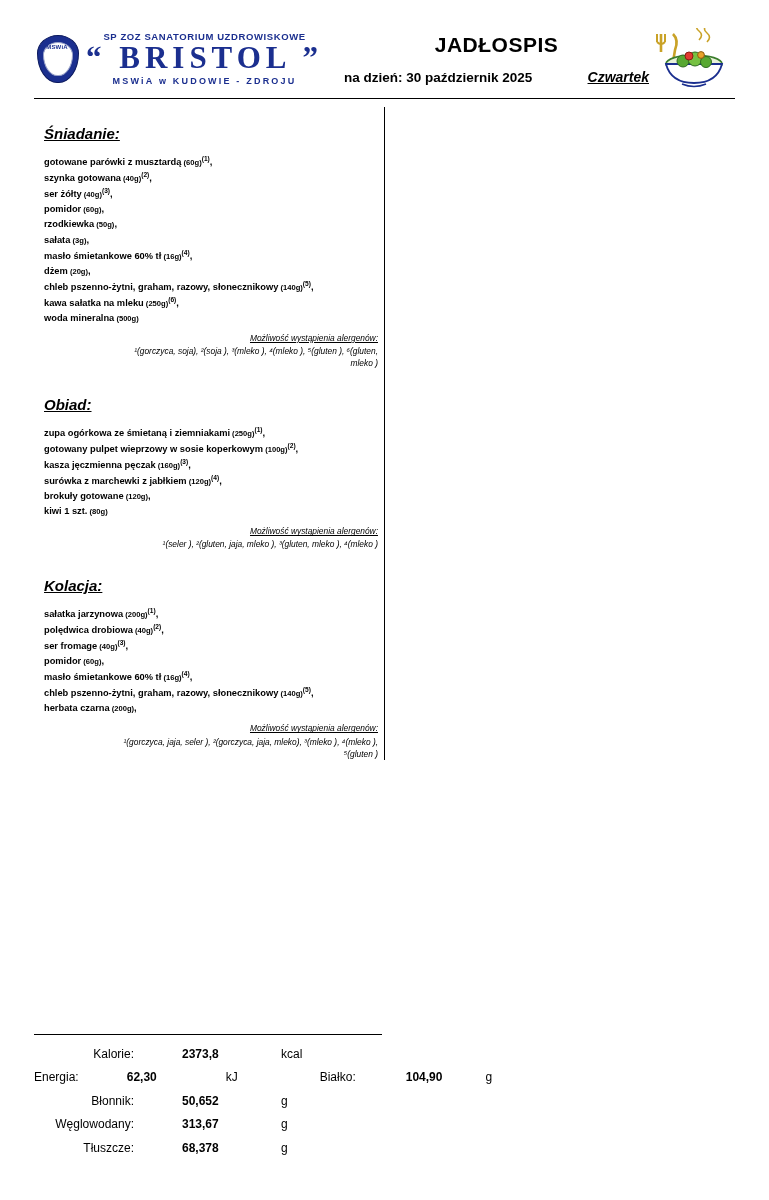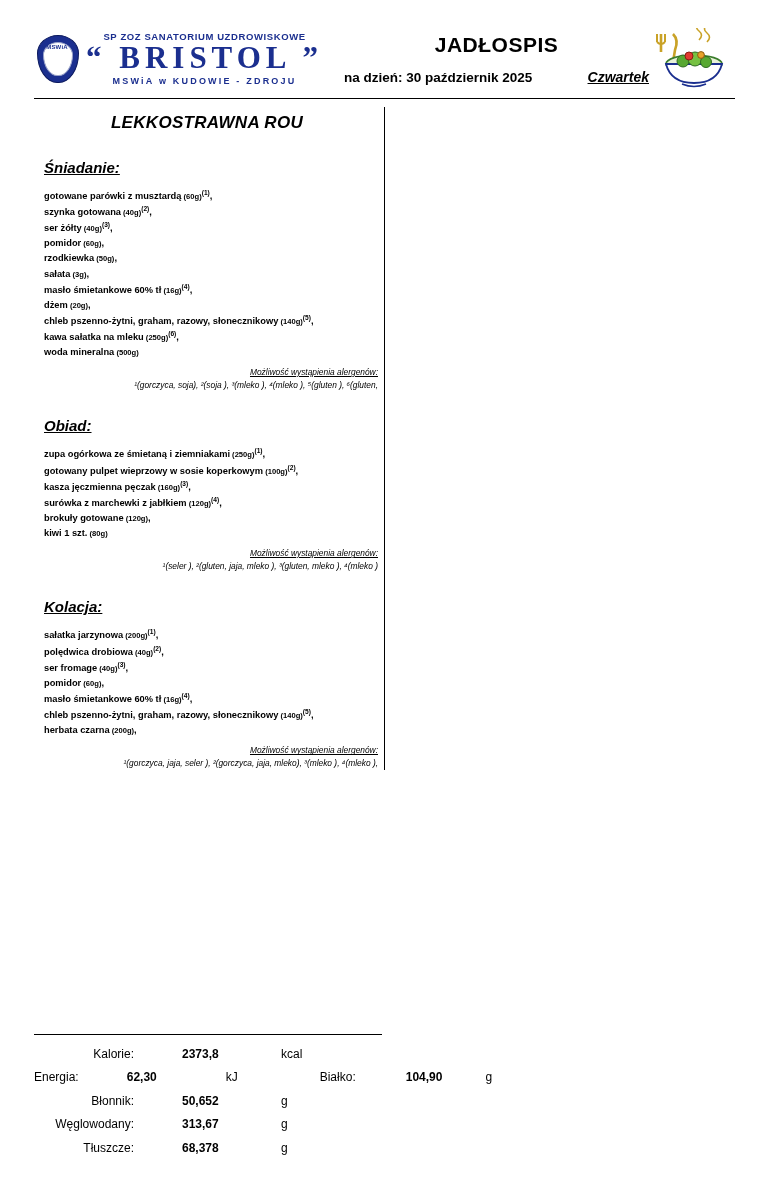--- a/index.html
+++ b/index.html
@@ -295,38 +295,38 @@
 
         <path d="M33 56 q12 5 24 0" stroke="#1b2f8f" stroke-width="1.6" fill="none"></path>
       </svg>
     </div>
   </div>
 
   <hr class="hr-main">
 
   <div class="content">
     <div class="col-left">
-      <div class="diet-title">LEKKOSTRAWNA ROU</div>
       <div id="meals-host">
           <div class="meal">
             <div class="meal-name">Śniadanie:</div>
             <div class="dish"><span>gotowane parówki z musztardą</span><span class="qty"> (60g)</span><sup>(1)</sup><span>,</span></div>
             <div class="dish"><span>szynka gotowana</span><span class="qty"> (40g)</span><sup>(2)</sup><span>,</span></div>
             <div class="dish"><span>ser żółty</span><span class="qty"> (40g)</span><sup>(3)</sup><span>,</span></div>
             <div class="dish"><span>pomidor</span><span class="qty"> (60g)</span><span>,</span></div>
             <div class="dish"><span>rzodkiewka</span><span class="qty"> (50g)</span><span>,</span></div>
             <div class="dish"><span>sałata</span><span class="qty"> (3g)</span><span>,</span></div>
             <div class="dish"><span>masło śmietankowe 60% tł</span><span class="qty"> (16g)</span><sup>(4)</sup><span>,</span></div>
             <div class="dish"><span>dżem</span><span class="qty"> (20g)</span><span>,</span></div>
             <div class="dish"><span>chleb pszenno-żytni, graham, razowy, słonecznikowy</span><span class="qty"> (140g)</span><sup>(5)</sup><span>,</span></div>
             <div class="dish"><span>kawa sałatka na mleku</span><span class="qty"> (250g)</span><sup>(6)</sup><span>,</span></div>
             <div class="dish"><span>woda mineralna</span><span class="qty"> (500g)</span></div>
             <div class="allerg">
               <span class="allerg-head">Możliwość wystąpienia alergenów:</span>
               <div>¹(gorczyca, soja), ²(soja ), ³(mleko ), ⁴(mleko ), ⁵(gluten ), ⁶(gluten,</div>
+              <div>mleko )</div>
             </div>
           </div>
           <div class="meal">
             <div class="meal-name">Obiad:</div>
             <div class="dish"><span>zupa ogórkowa ze śmietaną i ziemniakami</span><span class="qty"> (250g)</span><sup>(1)</sup><span>,</span></div>
             <div class="dish"><span>gotowany pulpet wieprzowy w sosie koperkowym</span><span class="qty"> (100g)</span><sup>(2)</sup><span>,</span></div>
             <div class="dish"><span>kasza jęczmienna pęczak</span><span class="qty"> (160g)</span><sup>(3)</sup><span>,</span></div>
             <div class="dish"><span>surówka z marchewki z jabłkiem</span><span class="qty"> (120g)</span><sup>(4)</sup><span>,</span></div>
             <div class="dish"><span>brokuły gotowane</span><span class="qty"> (120g)</span><span>,</span></div>
             <div class="dish"><span>kiwi 1 szt.</span><span class="qty"> (80g)</span></div>
@@ -340,20 +340,21 @@
             <div class="dish"><span>sałatka jarzynowa</span><span class="qty"> (200g)</span><sup>(1)</sup><span>,</span></div>
             <div class="dish"><span>polędwica drobiowa</span><span class="qty"> (40g)</span><sup>(2)</sup><span>,</span></div>
             <div class="dish"><span>ser fromage</span><span class="qty"> (40g)</span><sup>(3)</sup><span>,</span></div>
             <div class="dish"><span>pomidor</span><span class="qty"> (60g)</span><span>,</span></div>
             <div class="dish"><span>masło śmietankowe 60% tł</span><span class="qty"> (16g)</span><sup>(4)</sup><span>,</span></div>
             <div class="dish"><span>chleb pszenno-żytni, graham, razowy, słonecznikowy</span><span class="qty"> (140g)</span><sup>(5)</sup><span>,</span></div>
             <div class="dish"><span>herbata czarna</span><span class="qty"> (200g)</span><span>,</span></div>
             <div class="allerg">
               <span class="allerg-head">Możliwość wystąpienia alergenów:</span>
               <div>¹(gorczyca, jaja, seler ), ²(gorczyca, jaja,  mleko), ³(mleko ), ⁴(mleko ),</div>
+              <div>⁵(gluten  )</div>
             </div>
           </div>
         </div>
     </div>
     <div class="col-divider"></div>
     <div class="col-right"></div>
   </div>
 
   <div class="nutri-wrap">
     <hr class="nutri-rule">

